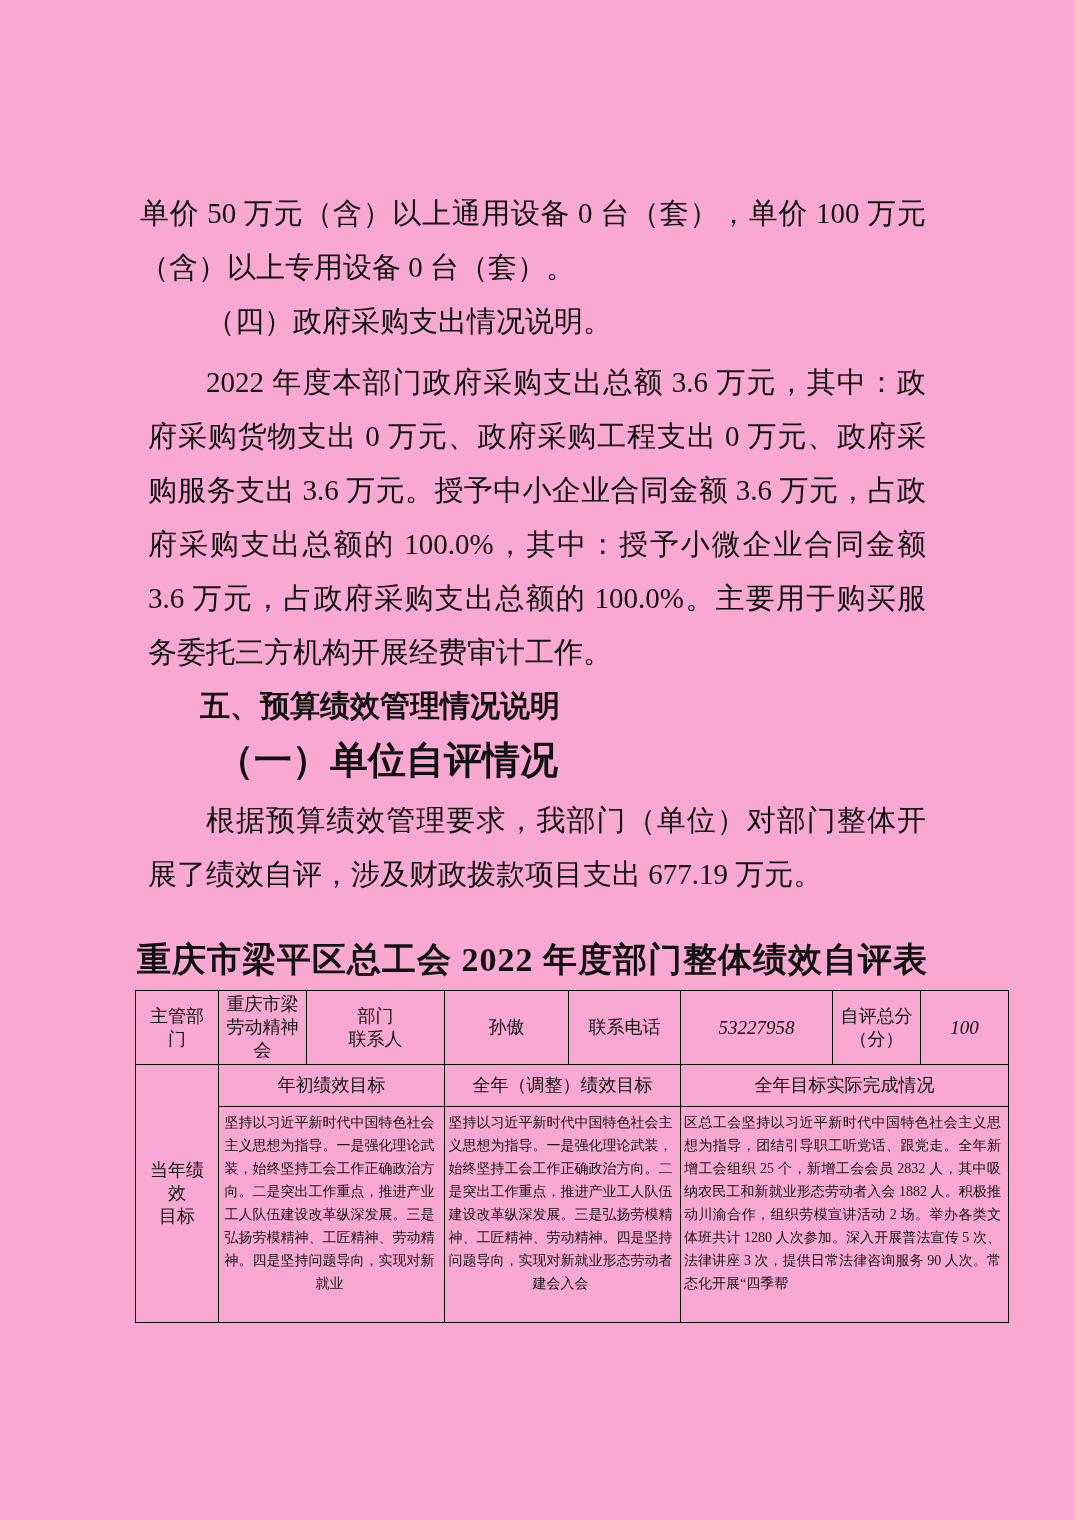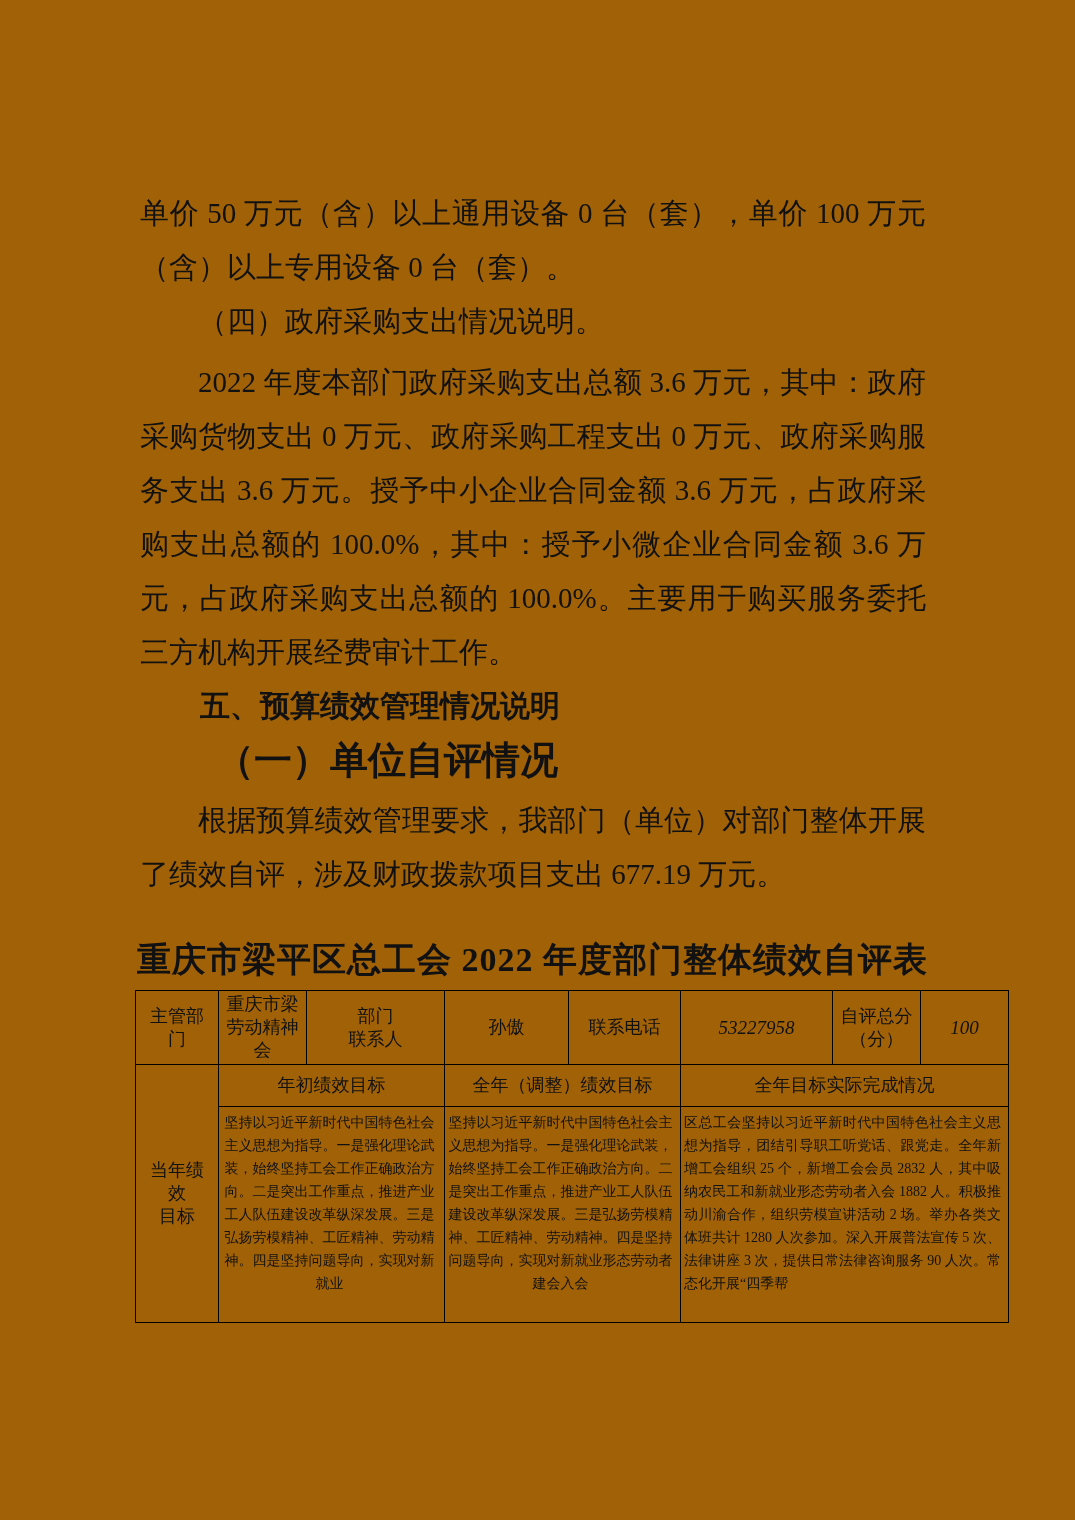--- a/index.html
+++ b/index.html
@@ -1,35 +1,35 @@
 <!DOCTYPE html>
 <html><head>
 <meta charset="utf-8">
 <style>
   html,body { margin:0; padding:0; background:#ffffff; }
   .page {
     position:relative;
     width:1075px;
     height:1520px;
-    background:#a16207;
+    background:#f9a8d4;
     overflow:hidden;
     color:#111111;
     font-family:"Liberation Serif","DejaVu Serif",serif;
   }
   .body-text {
     position:absolute;
     left:140px;
     top:186px;
     width:786px;
     font-size:29px;
     line-height:54px;
     text-align:justify;
   }
   .para { margin:0; }
-  .indent { text-indent:2em; }
+  .indent { text-indent:2em;margin-left:8px; }
   .gap-sm { margin-top:7px; }
   .gap-xs { margin-top:6px; }
   .heading-hei {
     margin:0;
     font-family:"Liberation Sans","DejaVu Sans",sans-serif;
     font-weight:700;
     font-size:30px;
     line-height:54px;
     text-indent:2em;
   }

